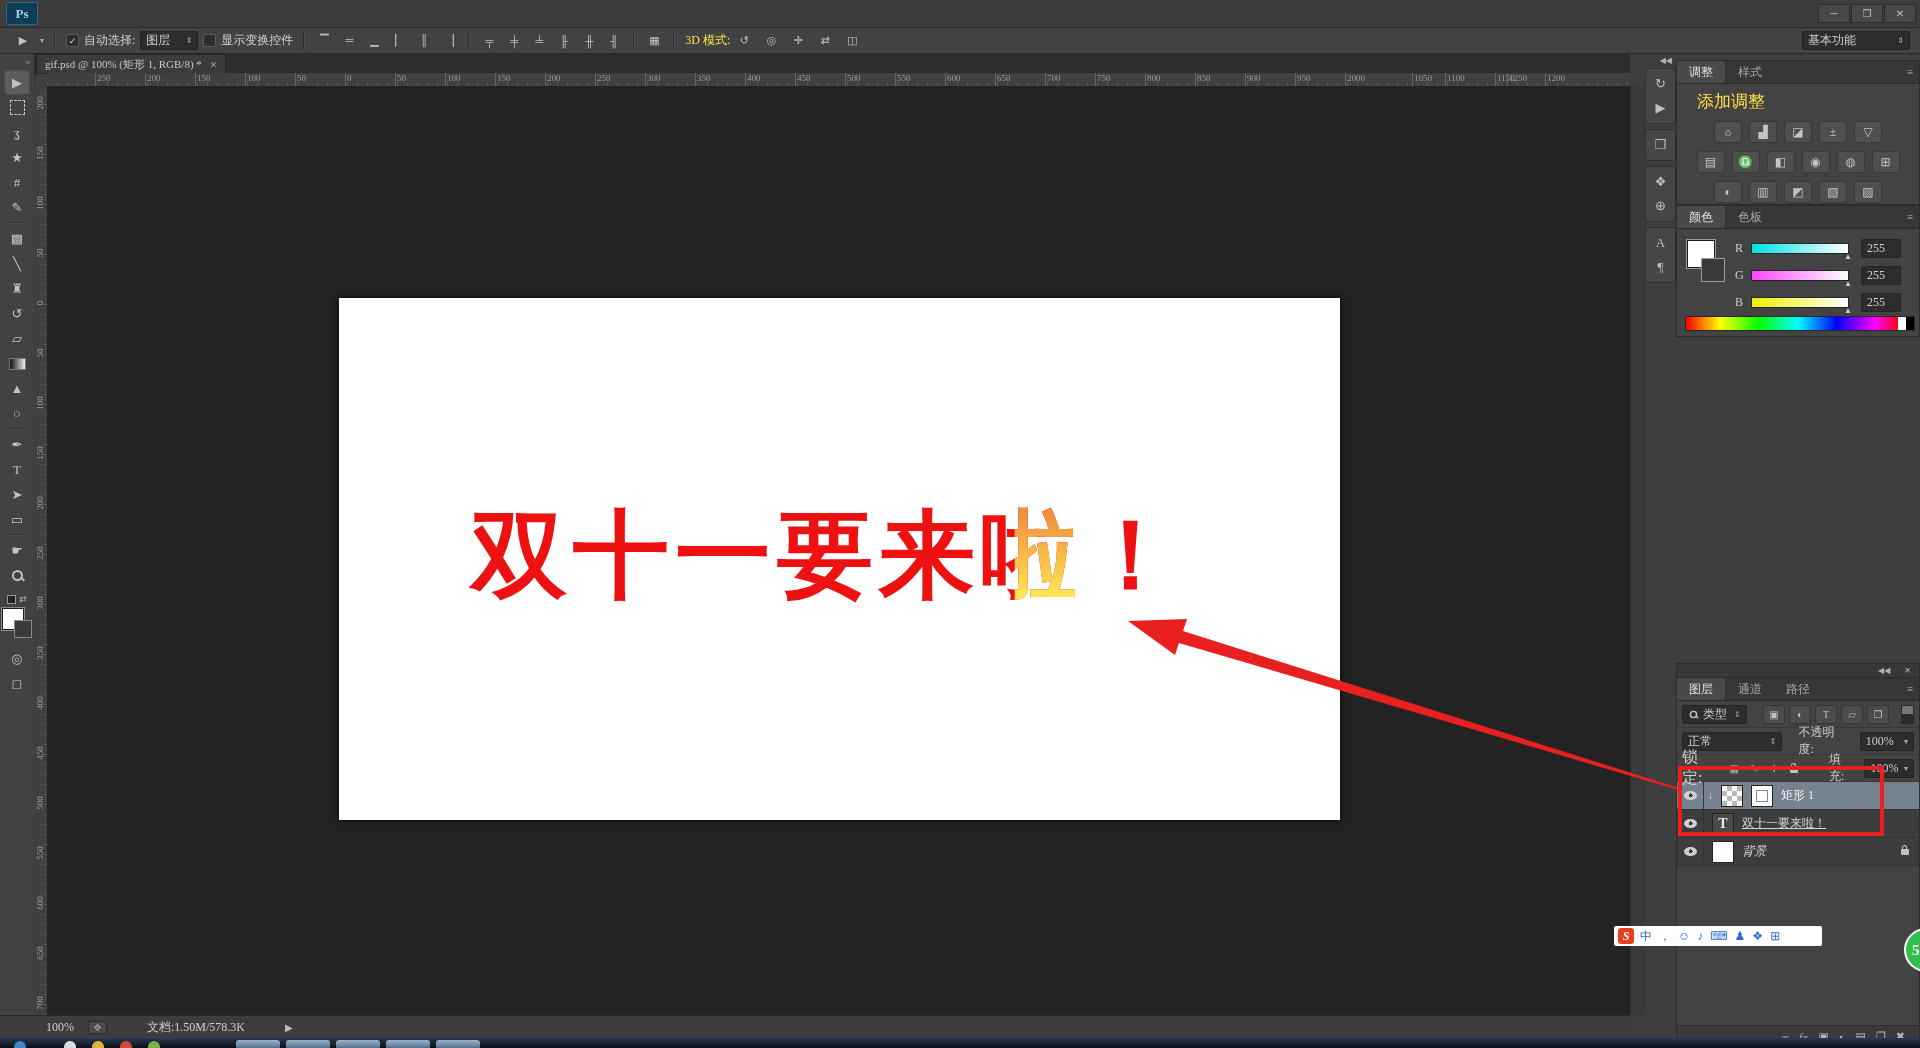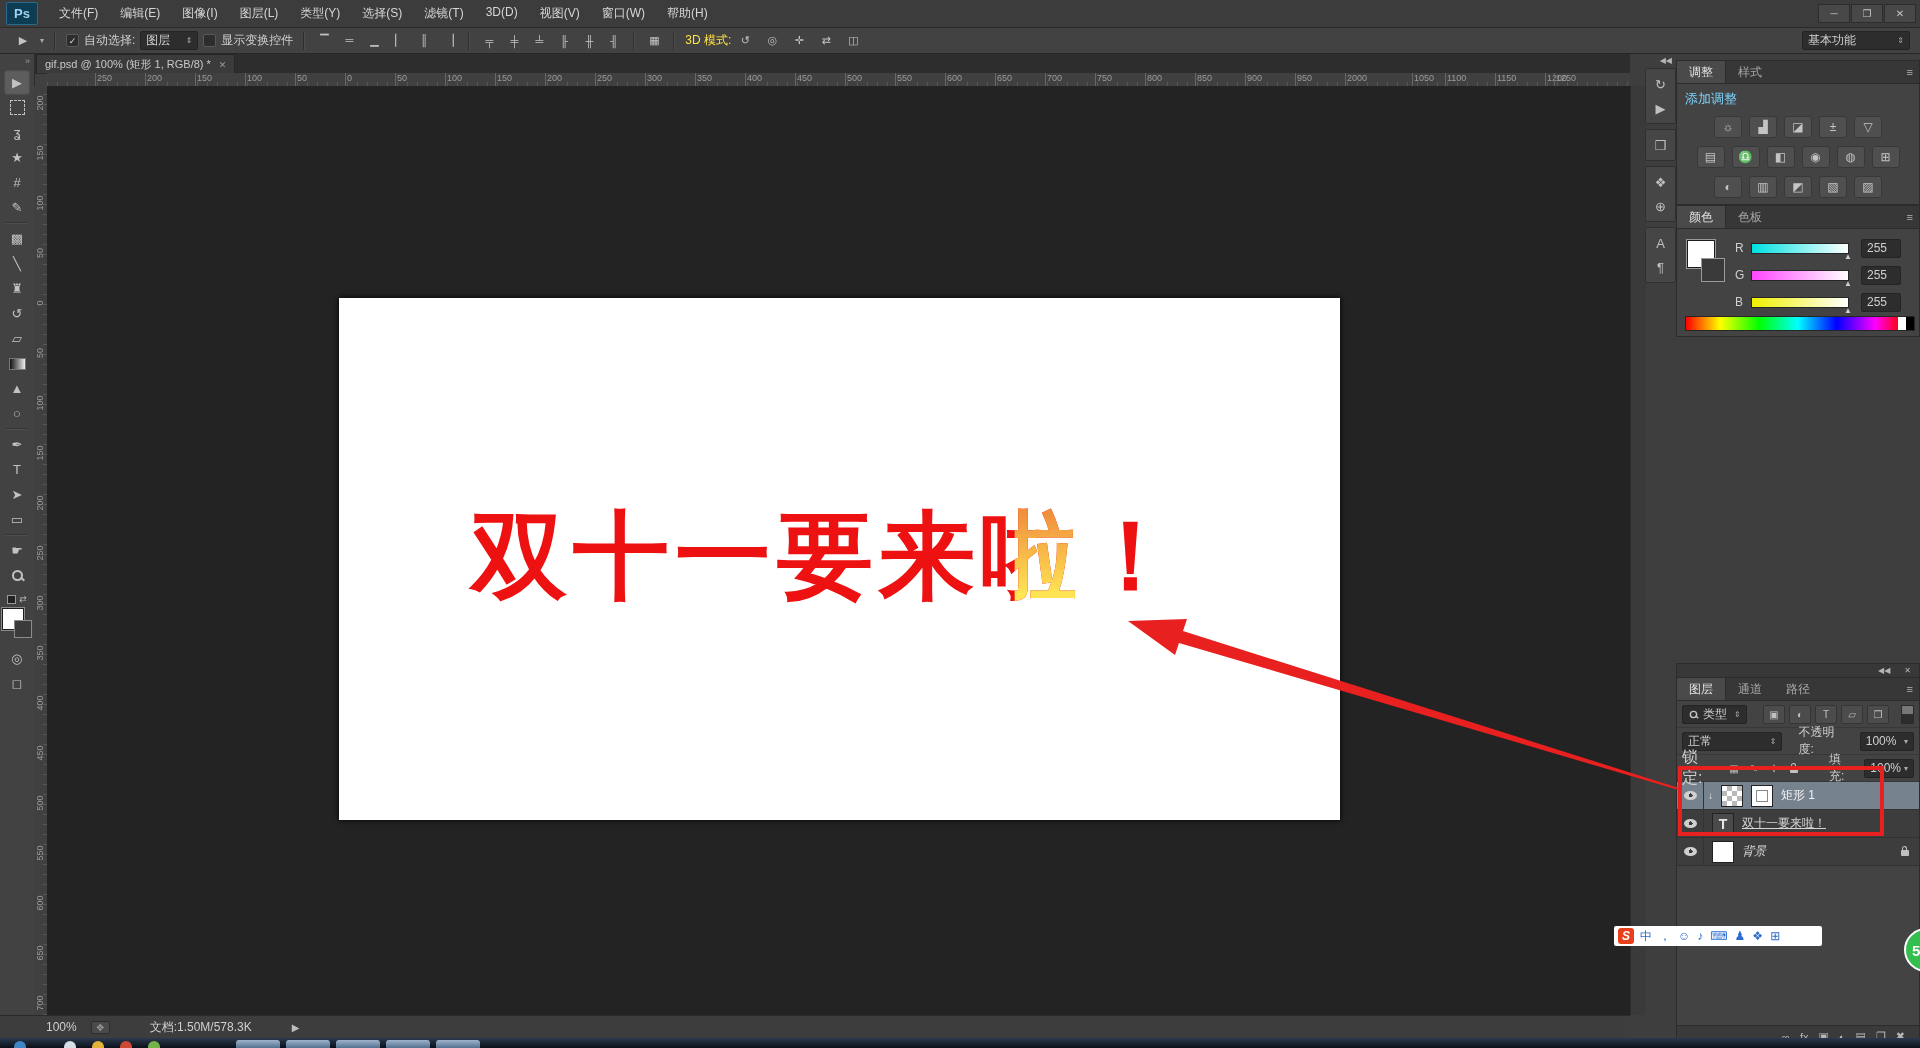--- a/index.html
+++ b/index.html
@@ -1,17 +1,17 @@
 <!DOCTYPE html>
 <html><head>
 <meta charset="utf-8">
 <style>
   html,body{margin:0;padding:0;background:#2b2b2b;}
   #app{position:relative;width:1920px;height:1048px;overflow:hidden;
-       font-family:Liberation Sans, sans-serif;color:#cfcfcf;
+       font-family:Liberation Serif, serif;color:#cfcfcf;
        background:#3e3e3e;-webkit-user-select:none;user-select:none;}
   .abs{position:absolute;}
   .sep-v{width:1px;height:18px;background:#2e2e2e;border-right:1px solid #4d4d4d;margin:0 5px;}
   .caret{font-size:8px;color:#aaa;margin-left:3px;}
   .well{background:#2d2d2d;border:1px solid #242424;border-radius:2px;color:#cfcfcf;
         display:flex;align-items:center;font-size:12px;padding:0 5px;height:19px;box-sizing:border-box;}
   
   #menubar{left:0;top:0;width:1920px;height:27px;background:#3c3c3c;border-bottom:1px solid #2a2a2a;
            display:flex;align-items:center;gap:2px;}
   #ps-logo{width:30px;height:21px;margin:0 8px 0 6px;background:#0e3c52;color:#9ed4f2;border:1px solid #2b6a8f;
@@ -149,33 +149,20 @@
   #badge{left:1904px;top:928px;width:44px;height:44px;border-radius:50%;background:#33bf4e;border:2px solid #fff;
          z-index:72;color:#fff;font-size:15px;font-weight:bold;display:flex;align-items:center;padding-left:6px;box-sizing:border-box;}
 </style>
 </head>
 <body>
 
 <div id="app">
 
   <div id="menubar" class="abs">
     <div id="ps-logo">Ps</div>
-    <div id="menu-items" style="display:flex;">
-        <span class="menu-item">文件(F)</span>
-        <span class="menu-item">编辑(E)</span>
-        <span class="menu-item">图像(I)</span>
-        <span class="menu-item">图层(L)</span>
-        <span class="menu-item">类型(Y)</span>
-        <span class="menu-item">选择(S)</span>
-        <span class="menu-item">滤镜(T)</span>
-        <span class="menu-item">3D(D)</span>
-        <span class="menu-item">视图(V)</span>
-        <span class="menu-item">窗口(W)</span>
-        <span class="menu-item">帮助(H)</span>
-      </div>
     <div id="win-controls">
         <span class="win-btn">─</span>
         <span class="win-btn">❐</span>
         <span class="win-btn">✕</span>
       </div>
   </div>
 
   <div id="optionsbar" class="abs">
     <span class="opt-icon">▶</span>
     <span class="caret">▾</span>
@@ -300,21 +287,21 @@
       <span class="hr-label" style="left: 1050px;">750</span>
       <span class="hr-label" style="left: 1100px;">800</span>
       <span class="hr-label" style="left: 1150px;">850</span>
       <span class="hr-label" style="left: 1200px;">900</span>
       <span class="hr-label" style="left: 1250px;">950</span>
       <span class="hr-label" style="left: 1300px;">2000</span>
       <span class="hr-label" style="left: 1350px; margin-left: 17px;">1050</span>
       <span class="hr-label" style="left: 1400px;">1100</span>
       <span class="hr-label" style="left: 1450px;">1150</span>
       <span class="hr-label" style="left: 1500px;">1200</span>
-      <span class="hr-label" style="left: 1462px; margin-left: 47px;">1250</span>
+      <span class="hr-label" style="left: 1462px;">1250</span>
     </div>
   <div id="v-ruler" class="abs">
       <span class="vr-label" style="top: 12px;">200</span>
       <span class="vr-label" style="top: 62px;">150</span>
       <span class="vr-label" style="top: 112px;">100</span>
       <span class="vr-label" style="top: 162px;">50</span>
       <span class="vr-label" style="top: 212px;">0</span>
       <span class="vr-label" style="top: 262px;">50</span>
       <span class="vr-label" style="top: 312px;">100</span>
       <span class="vr-label" style="top: 362px;">150</span>
@@ -358,21 +345,21 @@
     </div>
 
   <div id="panel-col" class="abs">
 
     <div class="panel" id="adj-panel" style="top:6px;height:145px;">
       <div class="panel-tabs">
         <div class="panel-tab active">调整</div>
         <div class="panel-tab">样式</div>
         <div class="panel-menu">≡</div>
       </div>
-      <div style="font-size:13px;color:#7dd3fc;padding:6px 0 0 8px;">添加调整</div>
+      <div style="font-size:17px;color:#fde047;padding:6px 0 0 20px;">添加调整</div>
       <div id="adj-rows">
           <div class="adj-row">
             <span class="adj-icon">☼</span>
             <span class="adj-icon">▟</span>
             <span class="adj-icon">◪</span>
             <span class="adj-icon">±</span>
             <span class="adj-icon">▽</span>
           </div>
           <div class="adj-row">
             <span class="adj-icon">▤</span>

